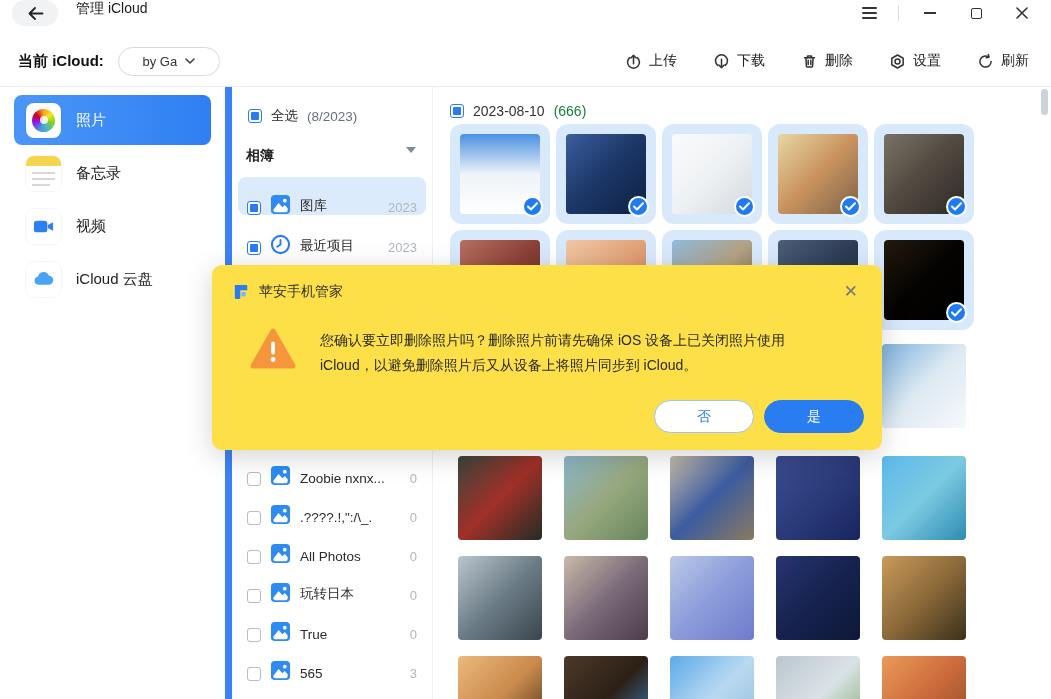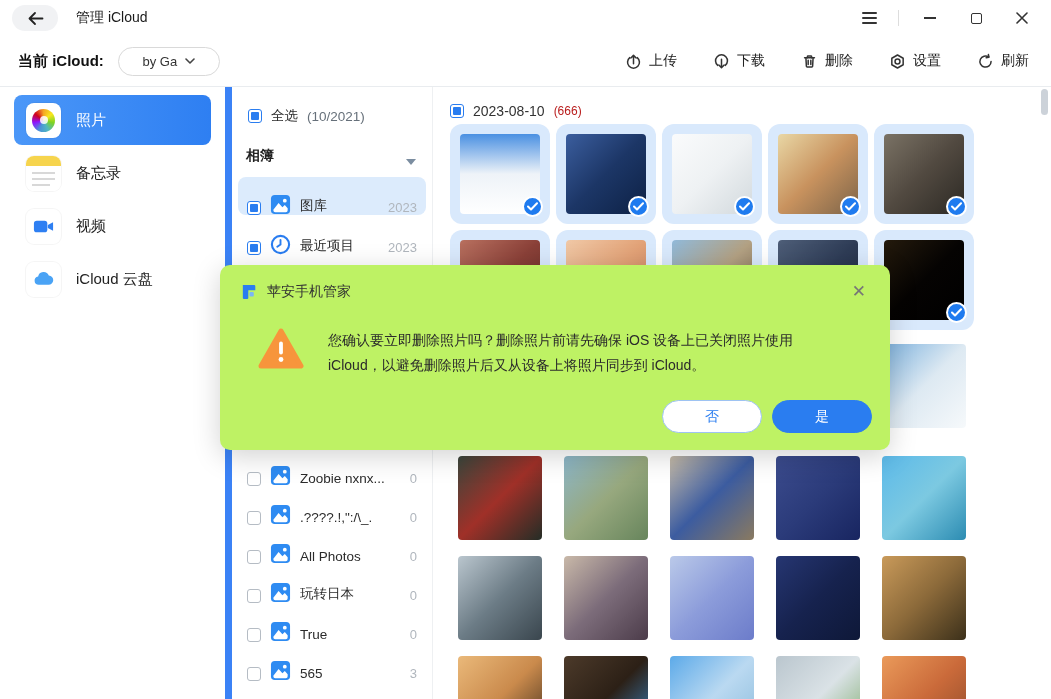--- a/index.html
+++ b/index.html
@@ -1,21 +1,21 @@
 <!DOCTYPE html>
 <html><head>
 <meta charset="utf-8">
 <style>
   * { margin:0; padding:0; box-sizing:border-box; }
   html,body { width:1051px; height:699px; overflow:hidden; background:#fff;
     font-family:"Liberation Sans", sans-serif; color:#222; }
   .app { position:relative; width:1051px; height:699px; background:#fff; }
 
   
-  .titlebar { height:36px; display:flex; align-items:center; padding:0 14px 0 12px; }
+  .titlebar { height:36px; display:flex; align-items:flex-start; padding:0 14px 0 12px; }
   .back-pill { width:46px; height:26px; border-radius:14px; background:#f1f2f4;
     display:flex; align-items:center; justify-content:center; cursor:pointer; }
   .win-title { margin-left:18px; font-size:14px; color:#1a1a1a; }
   .win-controls { margin-left:auto; display:flex; align-items:center; }
   .wc { width:30px; height:26px; display:flex; align-items:center; justify-content:center; margin-left:16px; }
   .hamburger { display:flex; flex-direction:column; gap:3px; }
   .hamburger span { display:block; width:15px; height:2px; background:#333; border-radius:1px; }
   .wc-sep { width:1px; height:16px; background:#ddd; margin-left:14px; }
   .min-bar { width:12px; height:2px; background:#333; }
   .max-box { width:11px; height:11px; border:1.7px solid #333; border-radius:2px; }
@@ -38,21 +38,21 @@
   .side-item { height:50px; margin:0 14px 3px 14px; border-radius:8px; display:flex;
     align-items:center; gap:15px; padding:0 12px; font-size:15px; color:#222; cursor:pointer; }
   .side-item.selected { background:linear-gradient(90deg,#4b97f8,#2e7ff2); color:#fff; }
   .app-ic { width:35px; height:35px; border-radius:8px; background:#fff; display:flex;
     align-items:center; justify-content:center; box-shadow:0 0 0 1px rgba(0,0,0,0.04); position:relative; overflow:hidden; }
 
   .albums { width:201px; border-right:1px solid #eef0f2; padding-top:20px; font-size:13.5px; }
   .selall-row { display:flex; align-items:center; gap:9px; margin:0 16px; height:18px; }
   .selall-label { color:#2b2b2b; }
   .selall-count { color:#66707a; }
-  .section-row { display:flex; align-items:flex-end; justify-content:space-between;
+  .section-row { display:flex; align-items:flex-start; justify-content:space-between;
     margin:22px 16px 12px 14px; }
   .section-title { font-size:14px; font-weight:bold; color:#222; }
   .caret-down { width:0; height:0; border-left:5px solid transparent; border-right:5px solid transparent;
     border-top:6px solid #7b8da0; cursor:pointer; }
   .album-row { height:38px; margin:0 6px 2px 6px; border-radius:8px; display:flex;
     align-items:flex-end; gap:9px; padding:0 9px; cursor:pointer; }
   .album-row.hl { background:#dcebfc; }
   .album-name { flex:1; color:#2b2b2b; white-space:nowrap; overflow:hidden; text-overflow:ellipsis; }
   .album-count { color:#b0b6bd; font-size:13px; }
   .albums-spacer { height:190px; }
@@ -62,43 +62,43 @@
   .cb.partial { border:1.5px solid #2a7df0; }
   .cb.partial::after { content:""; position:absolute; inset:2px; background:#2a7df0; border-radius:1px; }
   .cb.unchecked { border:1.5px solid #b5bcc4; }
 
   .alb-ic { width:21px; height:21px; flex:0 0 auto; display:flex; align-items:center; justify-content:center; }
 
   
   .grid-panel { flex:1; padding-left:17px; position:relative; overflow:hidden; }
   .grid-header { margin-top:14px; display:flex; align-items:center; gap:9px; height:20px; }
   .grid-date { font-size:14px; color:#333; font-weight:500; }
-  .grid-count { font-size:12px; color:#b91c1c; }
+  .grid-count { font-size:14px; color:#15803d; }
   .grid-rows { margin-top:3px; }
   .grow { display:flex; gap:6px; }
   .grow.tall { margin-bottom:6px; }
   .grow.tall:nth-child(3) { margin-bottom:20px; }
   .grow.short { margin-bottom:16px; }
   .gcell { width:100px; position:relative; }
   .grow.tall .gcell { height:100px; }
   .grow.short .gcell { height:84px; }
   .sel-frame { width:100px; height:100px; background:#d9e9fc; border-radius:12px; position:relative; }
   .thumb { border-radius:4px; cursor:pointer; }
   .sel-frame .thumb { position:absolute; left:10px; top:10px; width:80px; height:80px; }
   .grow .gcell > .thumb { display:block; width:84px; height:84px; margin:0 auto; }
   .grow.tall .gcell > .thumb { margin-top:8px; }
   .badge { position:absolute; right:7px; bottom:7px; width:21px; height:21px; border-radius:50%;
     background:#1f7bef; border:2px solid #fff; display:flex; align-items:center; justify-content:center; }
 
   .scroll-thumb { position:absolute; right:3px; top:2px; width:7px; height:26px;
     border-radius:3.5px; background:#ccd2d9; }
 
   
-  .dialog { position:absolute; left:220px; top:265px; width:670px; height:185px;
-    background:#bef264; border-radius:10px; box-shadow:0 6px 28px rgba(0,0,0,0.18); z-index:50; }
+  .dialog { position:absolute; left:212px; top:265px; width:670px; height:185px;
+    background:#fde047; border-radius:10px; box-shadow:0 6px 28px rgba(0,0,0,0.18); z-index:50; }
   .dlg-header { display:flex; align-items:center; gap:10px; padding:16px 20px 0 20px; }
   .dlg-title { font-size:14px; color:#333; }
   .dlg-close { margin-left:auto; font-size:17px; color:#777; cursor:pointer; line-height:1;
     padding:2px 4px; }
   .dlg-body { display:flex; align-items:flex-start; padding:26px 40px 0 38px; gap:24px; }
   .dlg-msg { font-size:14px; color:#2b2b2b; line-height:25px; max-width:545px; }
   .dlg-footer { position:absolute; right:18px; bottom:17px; display:flex; gap:10px; }
   .btn { width:100px; height:33px; border-radius:17px; font-size:14px; display:flex;
     align-items:center; justify-content:center; cursor:pointer;
     font-family:"Liberation Sans", sans-serif; }
@@ -233,21 +233,21 @@
             </svg>
           </span>
           <span>iCloud 云盘</span>
         </div>
       </div>
 
     <div class="albums">
       <div class="selall-row">
         <span class="cb partial"></span>
         <span class="selall-label">全选</span>
-        <span class="selall-count">(10/2021)</span>
+        <span class="selall-count">(8/2023)</span>
       </div>
       <div class="section-row">
         <span class="section-title">相簿</span>
         <span class="caret-down"></span>
       </div>
       <div id="albums-top">
           <div class="album-row hl">
             <span class="cb partial"></span>
             <span class="alb-ic">
               <svg width="21" height="21" viewBox="0 0 22 22">

